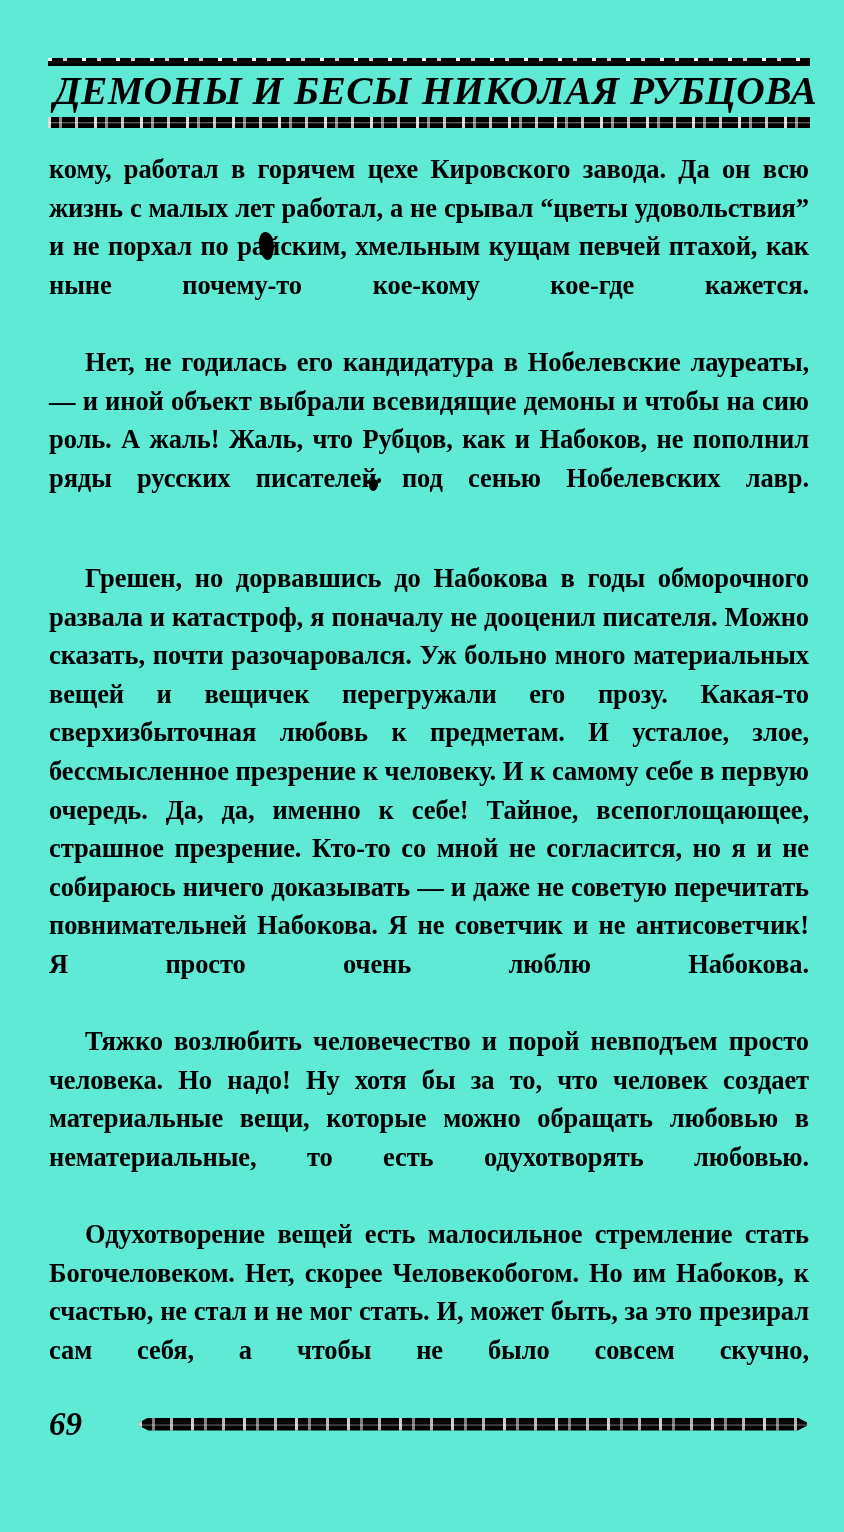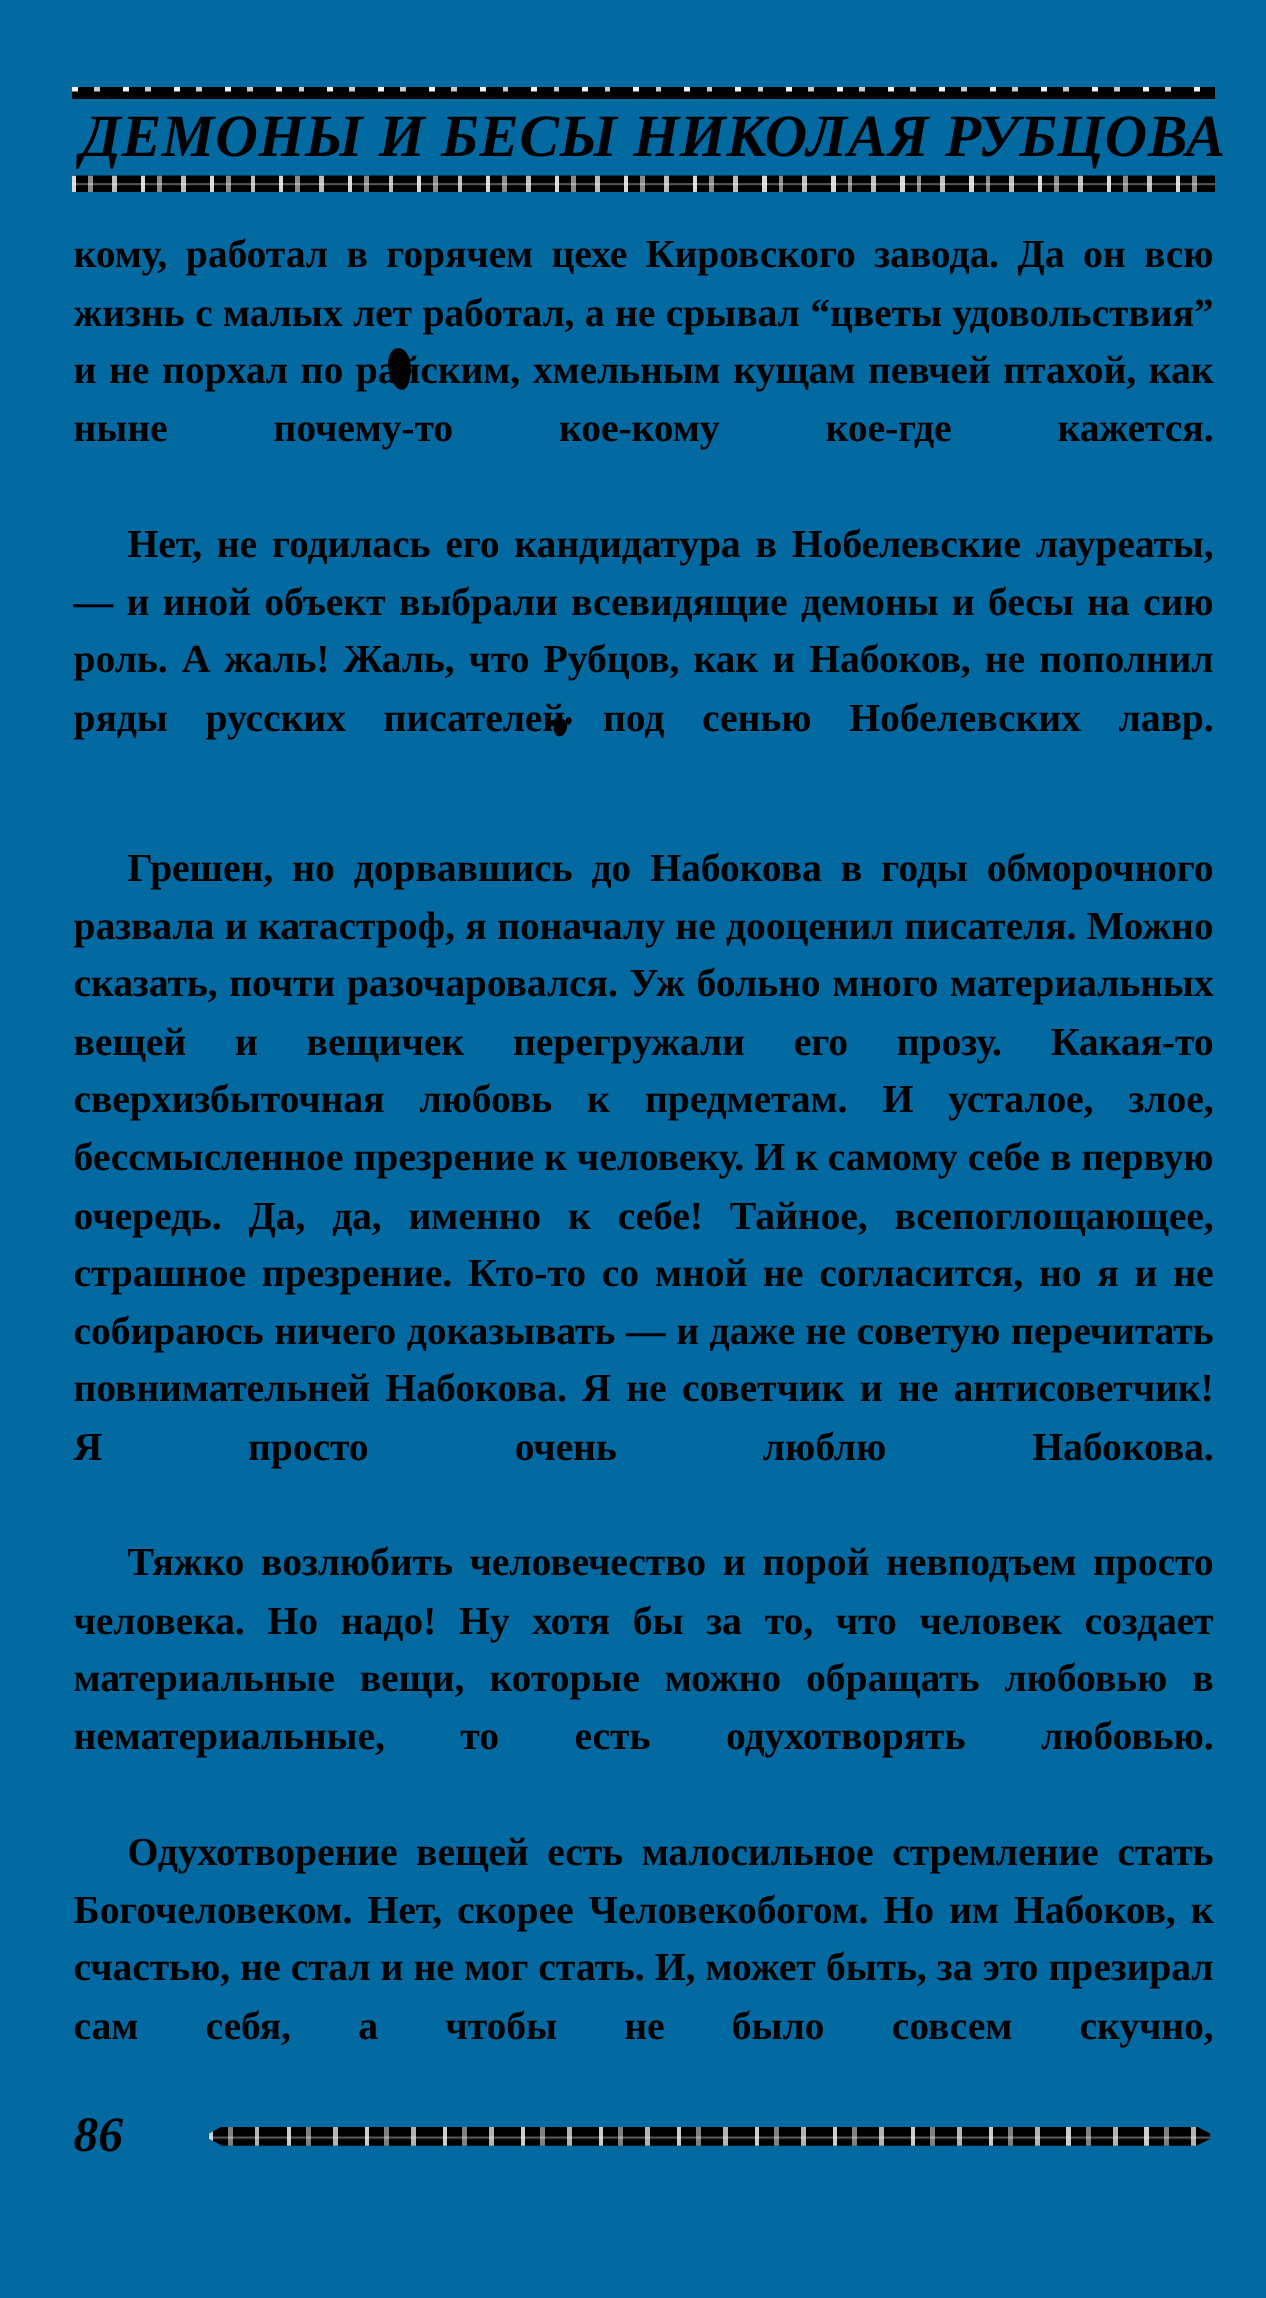--- a/index.html
+++ b/index.html
@@ -6,21 +6,21 @@
   html, body {
     margin: 0;
     padding: 0;
     background: #ffffff;
   }
 
   #page {
     position: relative;
     width: 844px;
     height: 1532px;
-    background: #0369a1;
+    background: #5eead4;
     overflow: hidden;
     font-family: "Liberation Serif", "DejaVu Serif", serif;
     color: #000000;
     -webkit-font-smoothing: none;
   }
 
   
 
   .header {
     position: absolute;
@@ -245,29 +245,29 @@
 <div id="page">
 
   <div class="header">
     <div class="rule rule-top"></div>
     <div class="header-title">ДЕМОНЫ И БЕСЫ НИКОЛАЯ РУБЦОВА</div>
     <div class="rule rule-bottom"></div>
   </div>
 
   <div class="body-text">
     <p>кому, работал в горячем цехе Кировского завода. Да он всю жизнь с малых лет работал, а не срывал “цветы удовольствия” и не порхал по райским, хмельным кущам певчей птахой, как ныне почему-то кое-кому кое-где кажется.</p>
-    <p>Нет, не годилась его кандидатура в Нобелевские лауреаты, — и иной объект выбрали всевидящие демоны и бесы на сию роль. А жаль! Жаль, что Рубцов, как и Набоков, не пополнил ряды русских писателей под сенью Нобелевских лавр.</p>
+    <p>Нет, не годилась его кандидатура в Нобелевские лауреаты, — и иной объект выбрали всевидящие демоны и чтобы на сию роль. А жаль! Жаль, что Рубцов, как и Набоков, не пополнил ряды русских писателей под сенью Нобелевских лавр.</p>
     <p class="gap-lg">Грешен, но дорвавшись до Набокова в годы обморочного развала и катастроф, я поначалу не дооценил писателя. Можно сказать, почти разочаровался. Уж больно много материальных вещей и вещичек перегружали его прозу. Какая-то сверхизбыточная любовь к предметам. И усталое, злое, бессмысленное презрение к человеку. И к самому себе в первую очередь. Да, да, именно к себе! Тайное, всепоглощающее, страшное презрение. Кто-то со мной не согласится, но я и не собираюсь ничего доказывать — и даже не советую перечитать повнимательней Набокова. Я не советчик и не антисоветчик! Я просто очень люблю Набокова.</p>
     <p>Тяжко возлюбить человечество и порой невподъем просто человека. Но надо! Ну хотя бы за то, что человек создает материальные вещи, которые можно обращать любовью в нематериальные, то есть одухотворять любовью.</p>
     <p>Одухотворение вещей есть малосильное стремление стать Богочеловеком. Нет, скорее Человекобогом. Но им Набоков, к счастью, не стал и не мог стать. И, может быть, за это презирал сам себя, а чтобы не было совсем скучно,</p>
   </div>
 
   <div class="blot blot-large"></div>
   <div class="blot blot-small"></div>
 
   <div class="footer">
-    <div class="folio">86</div>
+    <div class="folio">69</div>
     <div class="footer-rule-wrap">
       <div class="footer-rule"></div>
     </div>
   </div>
 
 </div>
 
 </body></html>

